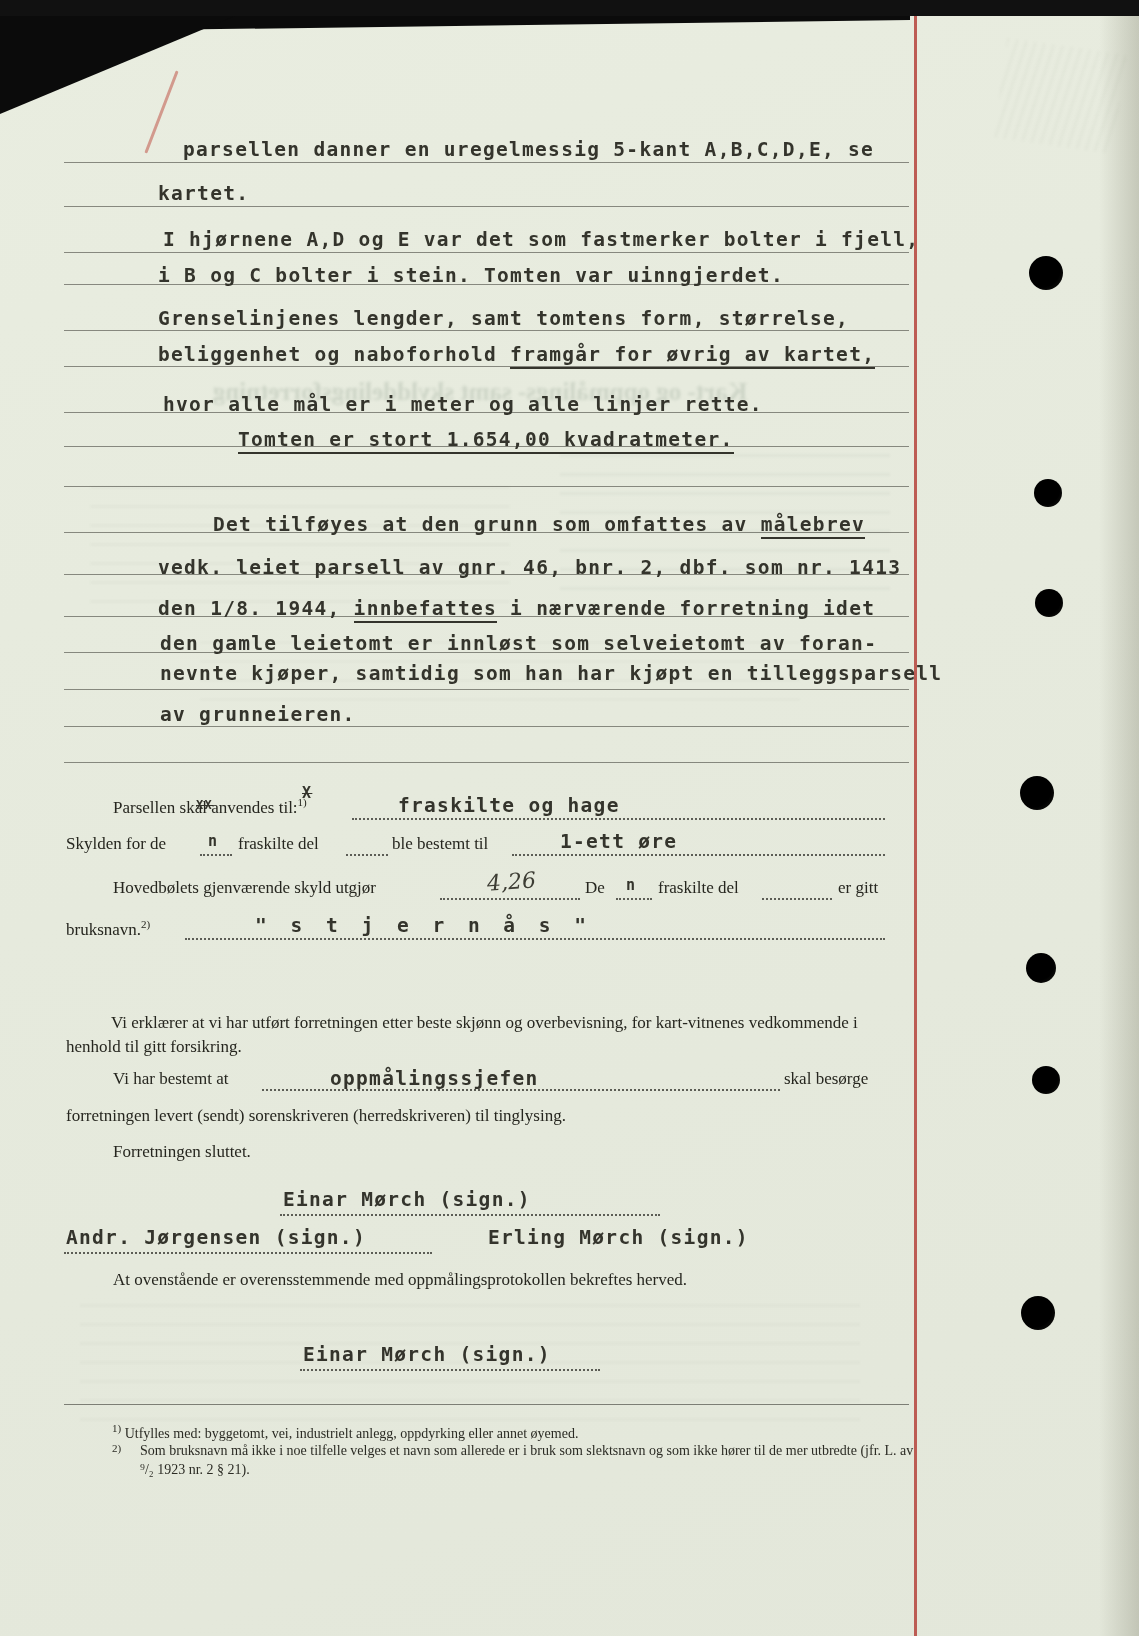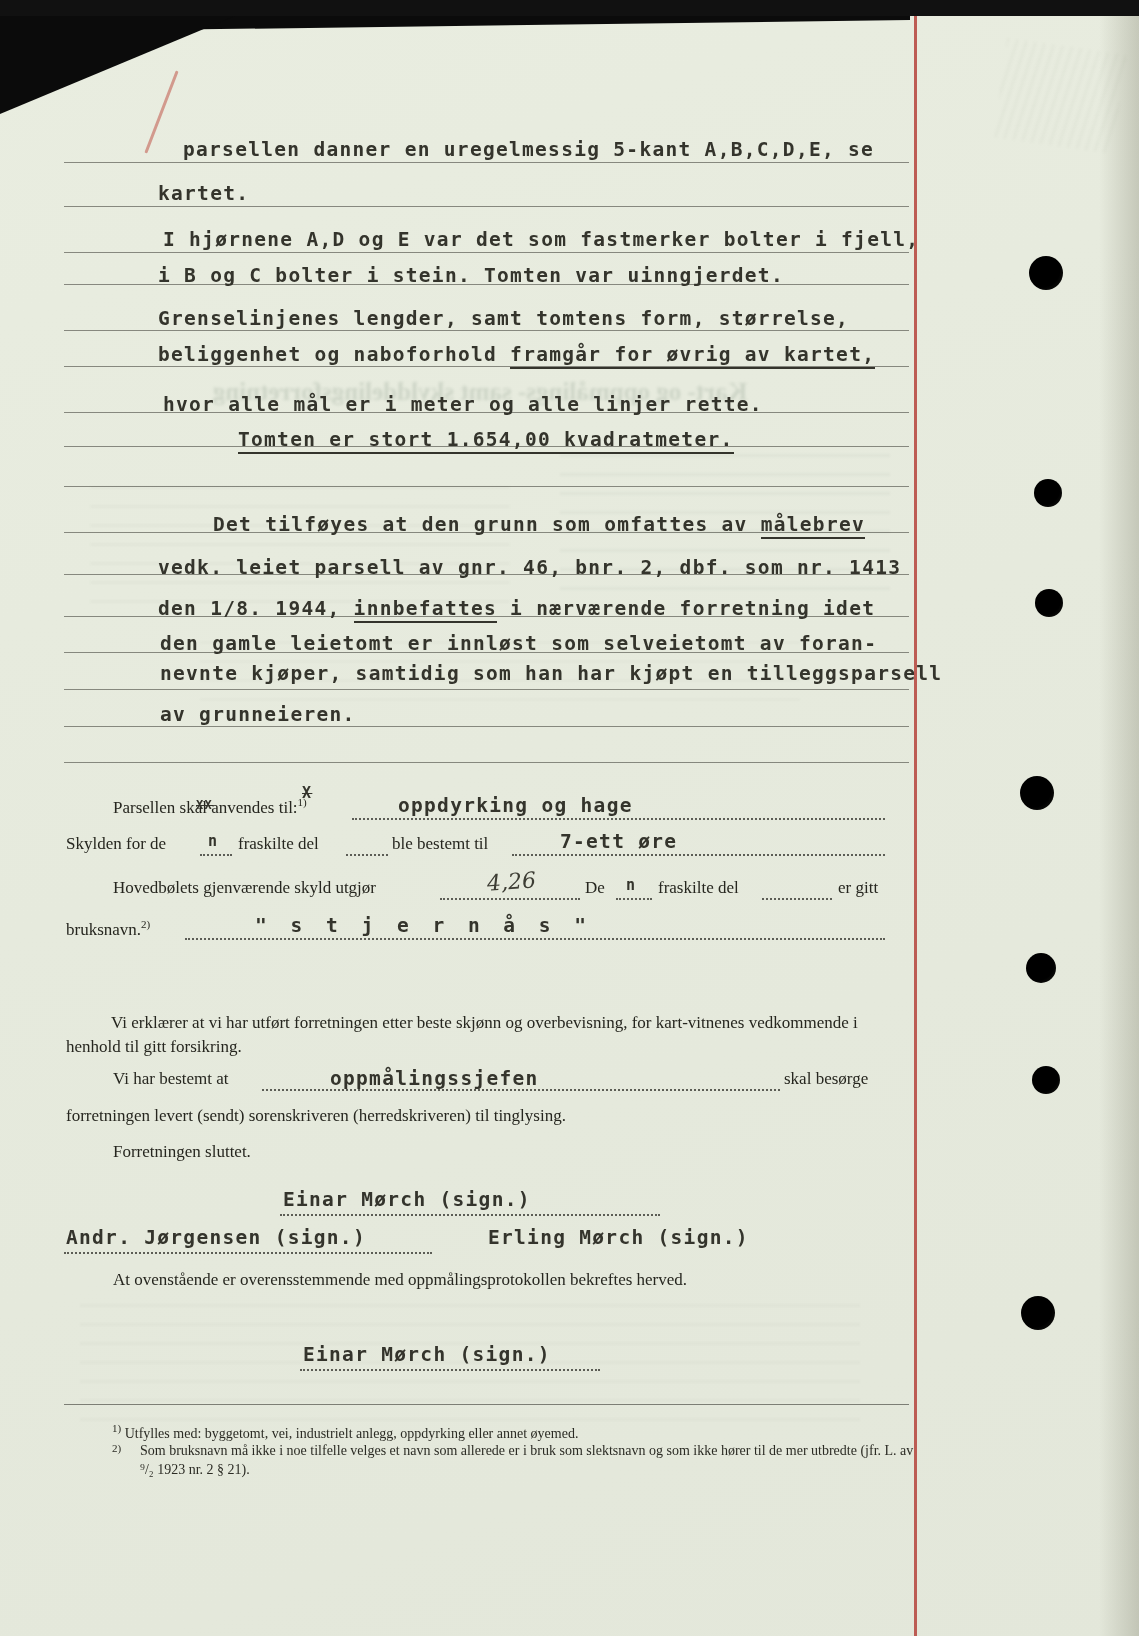--- a/index.html
+++ b/index.html
@@ -87,30 +87,30 @@
   <div class="typed" style="left:158px;top:540px"><span>vedk. leiet parsell av gnr. 46, bnr. 2, dbf. som nr. 1413</span></div>
   <div class="typed" style="left:158px;top:581px"><span>den 1/8. 1944, </span><span class="u">innbefattes</span><span> i nærværende forretning idet</span></div>
   <div class="typed" style="left:160px;top:616px"><span>den gamle leietomt er innløst som selveietomt av foran-</span></div>
   <div class="typed" style="left:160px;top:646px"><span>nevnte kjøper, samtidig som han har kjøpt en tilleggsparsell</span></div>
   <div class="typed" style="left:160px;top:687px"><span>av grunneieren.</span></div>
 
   <div class="printed" style="left:113px;top:780px"><span>Parsellen skal anvendes til:</span><span class="fnref">1)</span></div>
   <div class="dots" style="left:352px;top:802px;width:533px"></div>
   <div class="typed struck" style="left:196px;top:782px;font-size:12px">XX</div>
   <div class="typed struck" style="left:302px;top:768px;font-size:15px">X</div>
-  <div class="typed" style="left:398px;top:778px">oppdyrking og hage</div>
+  <div class="typed" style="left:398px;top:778px">fraskilte og hage</div>
 
   <div class="printed" style="left:66px;top:818px">Skylden for de</div>
   <div class="dots" style="left:200px;top:838px;width:32px"></div>
   <div class="typed" style="left:208px;top:816px;font-size:15px">n</div>
   <div class="printed" style="left:238px;top:818px">fraskilte del</div>
   <div class="dots" style="left:346px;top:838px;width:42px"></div>
   <div class="printed" style="left:392px;top:818px">ble bestemt til</div>
   <div class="dots" style="left:512px;top:838px;width:373px"></div>
-  <div class="typed" style="left:560px;top:814px">7-ett øre</div>
+  <div class="typed" style="left:560px;top:814px">1-ett øre</div>
 
   <div class="printed" style="left:113px;top:862px">Hovedbølets gjenværende skyld utgjør</div>
   <div class="dots" style="left:440px;top:882px;width:140px"></div>
   <div class="hand" style="left:487px;top:853px">4,26</div>
   <div class="printed" style="left:585px;top:862px">De</div>
   <div class="dots" style="left:616px;top:882px;width:36px"></div>
   <div class="typed" style="left:626px;top:860px;font-size:15px">n</div>
   <div class="printed" style="left:658px;top:862px">fraskilte del</div>
   <div class="dots" style="left:762px;top:882px;width:70px"></div>
   <div class="printed" style="left:838px;top:862px">er gitt</div>

